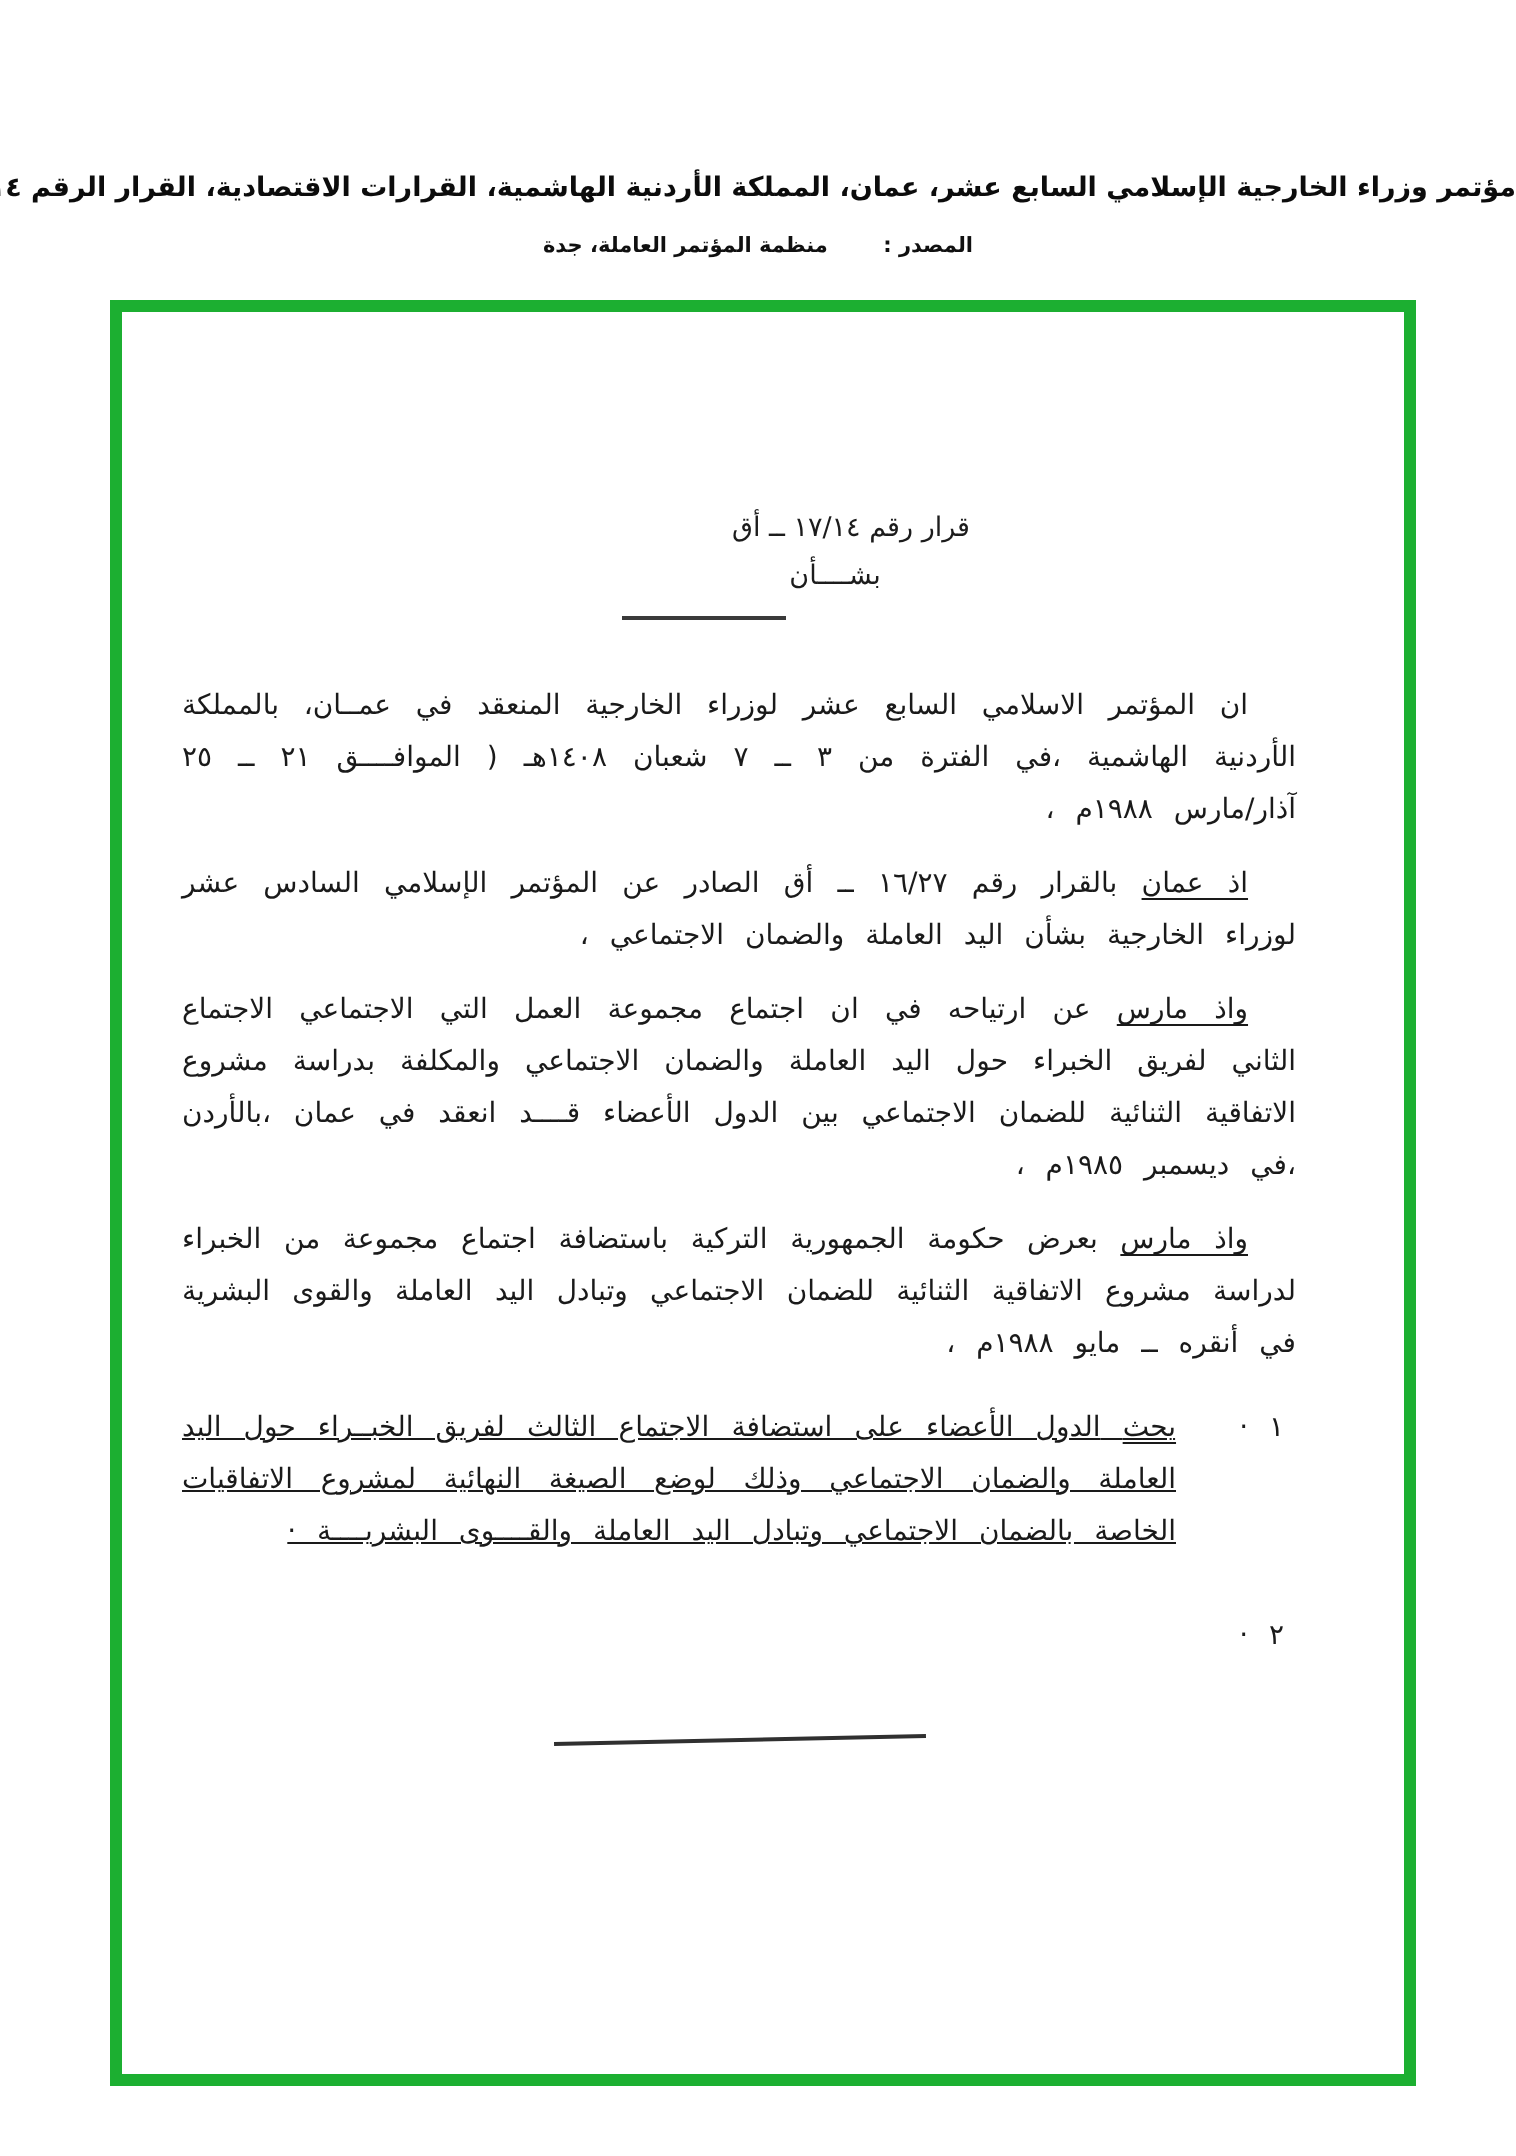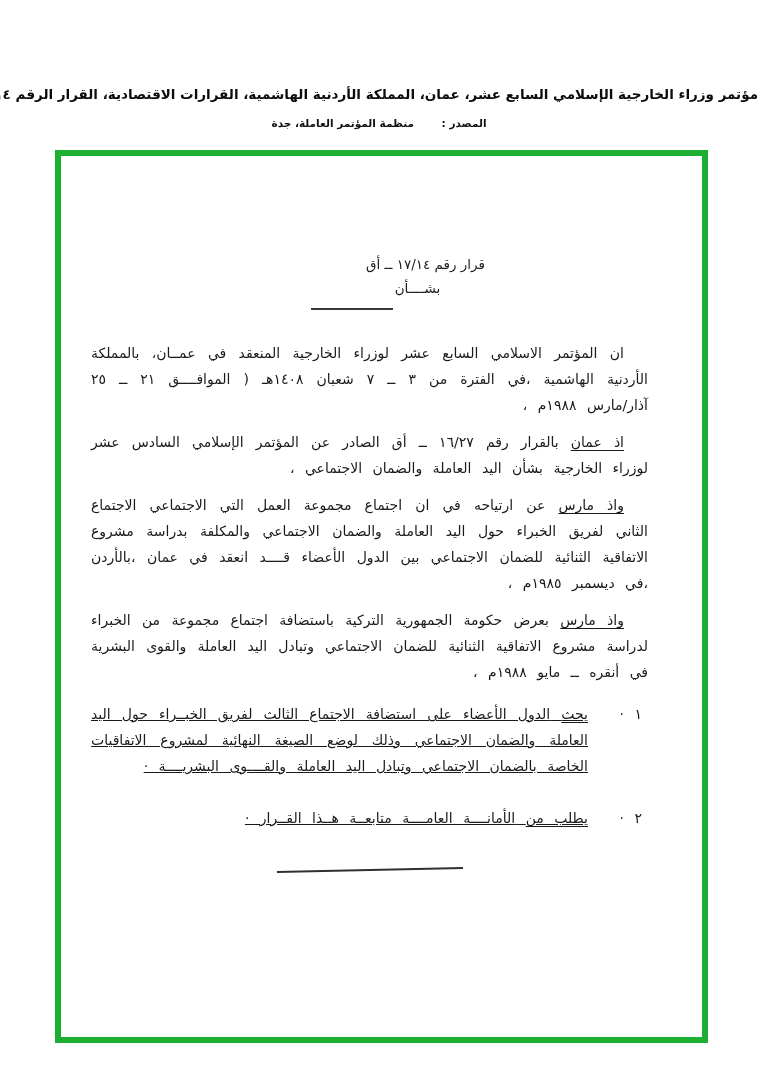--- a/index.html
+++ b/index.html
@@ -69,21 +69,20 @@
         <p class="para"><u class="lead">واذ مارس</u> <span>بعرض حكومة الجمهورية التركية باستضافة اجتماع مجموعة من الخبراء لدراسة مشروع الاتفاقية الثنائية للضمان الاجتماعي وتبادل اليد العاملة والقوى البشرية في أنقره ــ مايو ١٩٨٨م ،</span></p>
       </div>
 
       <div class="items">
         <div class="item">
           <span class="item-num">١ ·</span>
           <span class="item-body"><u class="lead">يحث</u> <span>الدول الأعضاء على استضافة الاجتماع الثالث لفريق الخبــراء حول اليد العاملة والضمان الاجتماعي وذلك لوضع الصيغة النهائية لمشروع الاتفاقيات الخاصة بالضمان الاجتماعي وتبادل اليد العاملة والقــــوى البشريــــة ·</span></span>
         </div>
         <div class="item">
           <span class="item-num">٢ ·</span>
-          <span class="item-body"><u class="lead">يطلب من</u> <span>الأمانــــة العامــــة متابعــة هــذا القــرار ·</span></span>
         </div>
       </div>
 
       <div class="bottom-rule"></div>
 
     </div>
   </div>
 
 </div>
 

